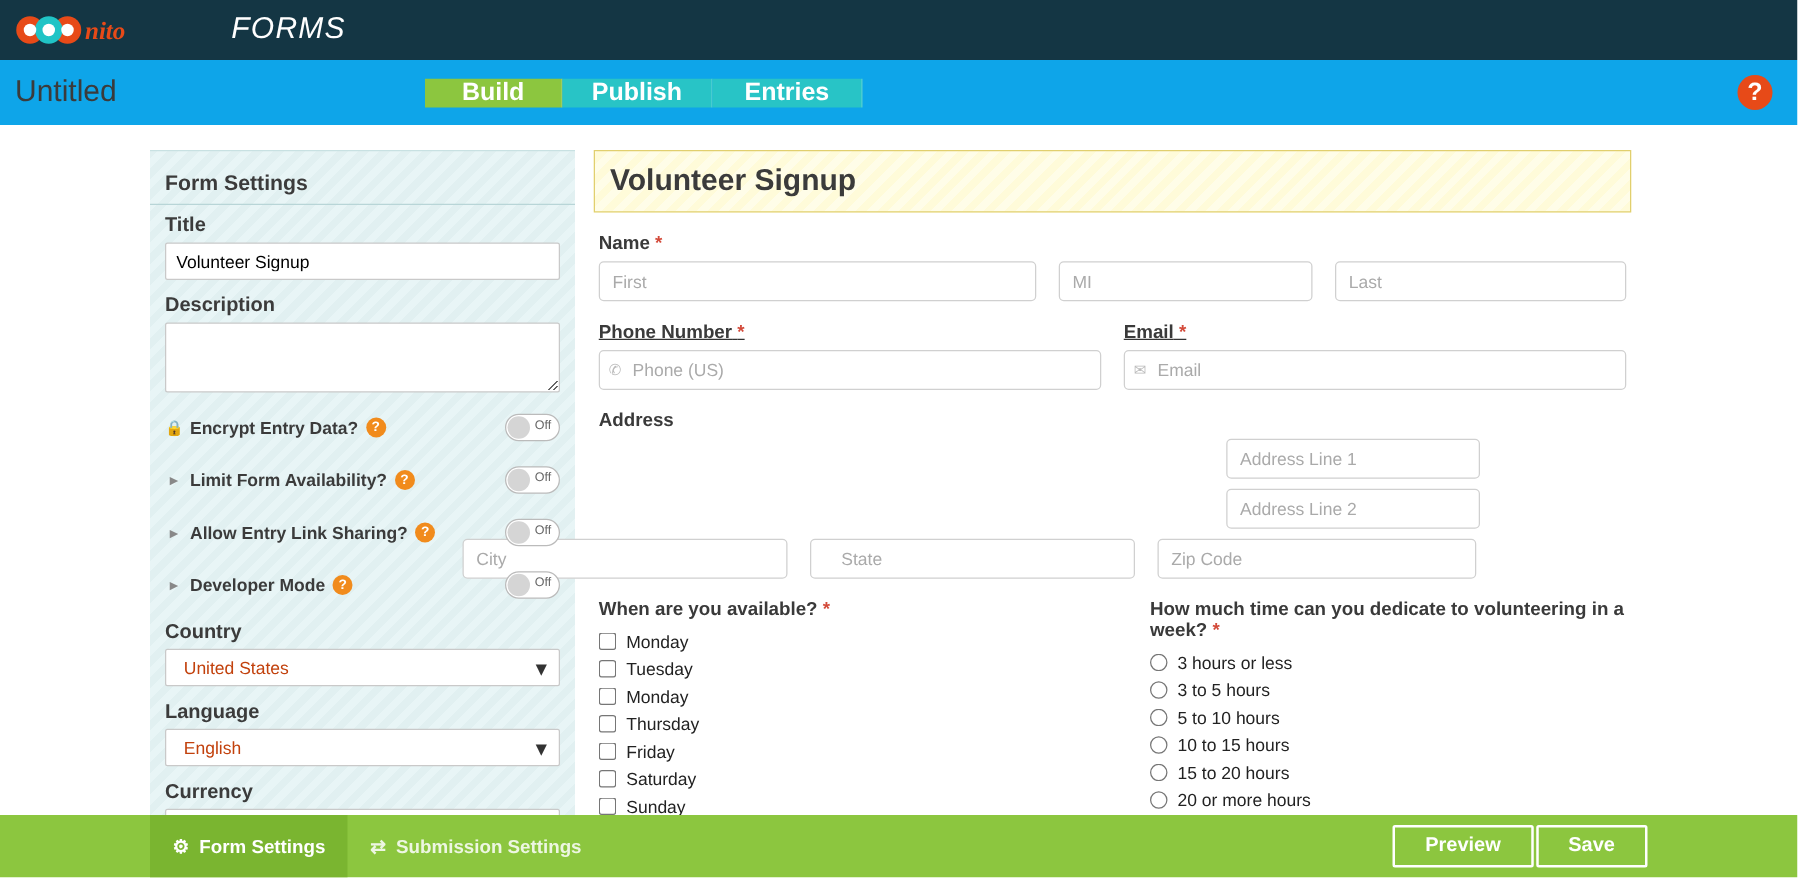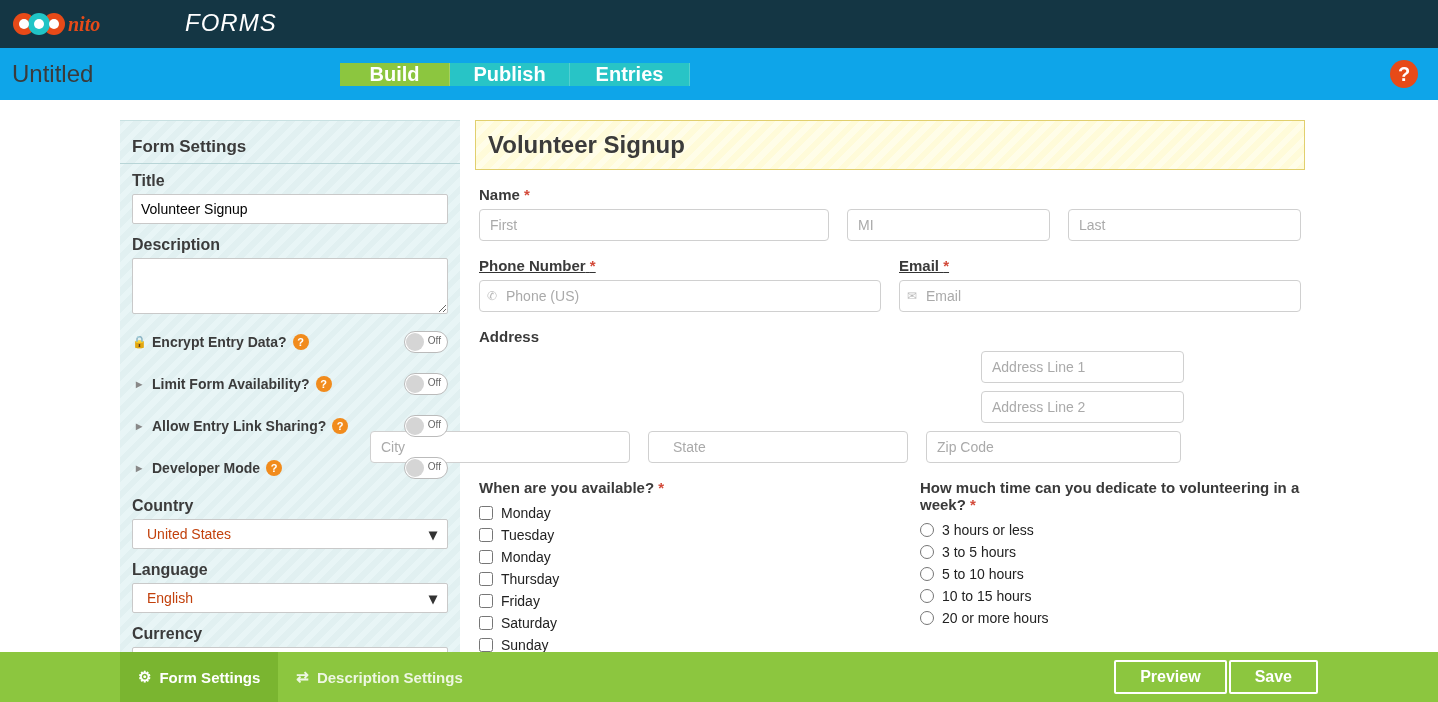--- a/index.html
+++ b/index.html
@@ -540,36 +540,40 @@
               <label class="choice-item">
                 <input type="radio" name="dedicate" style="">
                 <span>5 to 10 hours</span>
               </label>
               <label class="choice-item">
                 <input type="radio" name="dedicate" style="">
                 <span>10 to 15 hours</span>
               </label>
               <label class="choice-item">
                 <input type="radio" name="dedicate" style="">
+                <span>15 to 20 hours</span>
+              </label>
+              <label class="choice-item">
+                <input type="radio" name="dedicate" style="">
                 <span>20 or more hours</span>
               </label>
             </div>
         </div>
       </div>
     </div>
   </div>
 </div>
 
 <div class="bottombar">
   <div class="spacer-left"></div>
   <div class="bottom-tab active">
     <span>⚙</span>
     <span>Form Settings</span>
   </div>
   <div class="bottom-tab" style="opacity:0.85;">
     <span>⇄</span>
-    <span>Description Settings</span>
+    <span>Submission Settings</span>
   </div>
   <div class="actions">
     <button class="btn">Preview</button>
     <button class="btn">Save</button>
   </div>
 </div>
 
 </body></html>

